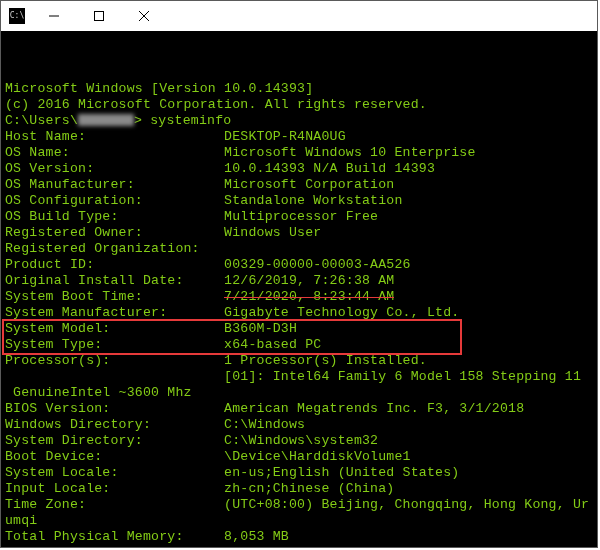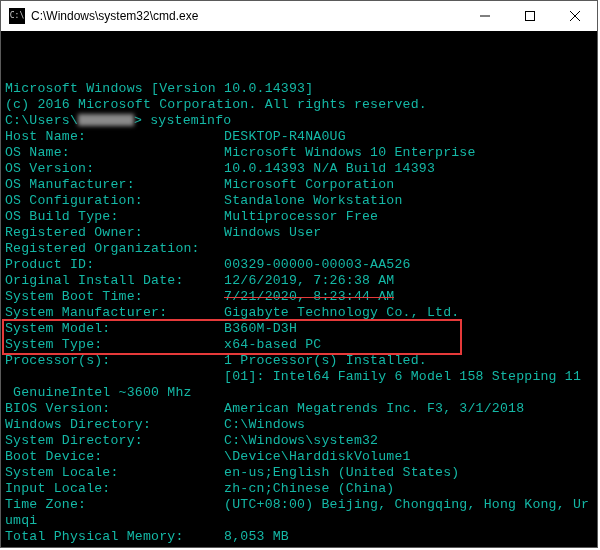--- a/index.html
+++ b/index.html
@@ -55,21 +55,21 @@
     display: flex;
     align-items: center;
     justify-content: center;
     font-size: 10px;
     color: #000;
   }
   .winbtn svg { width: 10px; height: 10px; }
   .terminal {
     flex: 1 1 auto;
     background: #000;
-    color: #14b8a6;
+    color: #84cc16;
     font-family: Consolas, "Courier New", monospace;
     font-size: 13.2px;
     line-height: 16px;
     padding: 2px 4px;
     white-space: pre;
     overflow: hidden;
     position: relative;
     letter-spacing: 0.2px;
   }
   .blur {
@@ -104,21 +104,20 @@
   .row { white-space: pre; }
 </style>
 </head>
 <body>
 
 <div class="window">
   <div class="titlebar">
     <div class="icon">
         <span>C:\</span>
       </div>
-    <div class="title">C:\Windows\system32\cmd.exe</div>
     <div class="winbtn">
       <svg viewBox="0 0 10 10">
           <line x1="0" y1="5" x2="10" y2="5" stroke="#000" stroke-width="1"></line>
         </svg>
     </div>
     <div class="winbtn">
       <svg viewBox="0 0 10 10">
           <rect x="0.5" y="0.5" width="9" height="9" fill="none" stroke="#000" stroke-width="1"></rect>
         </svg>
     </div>

